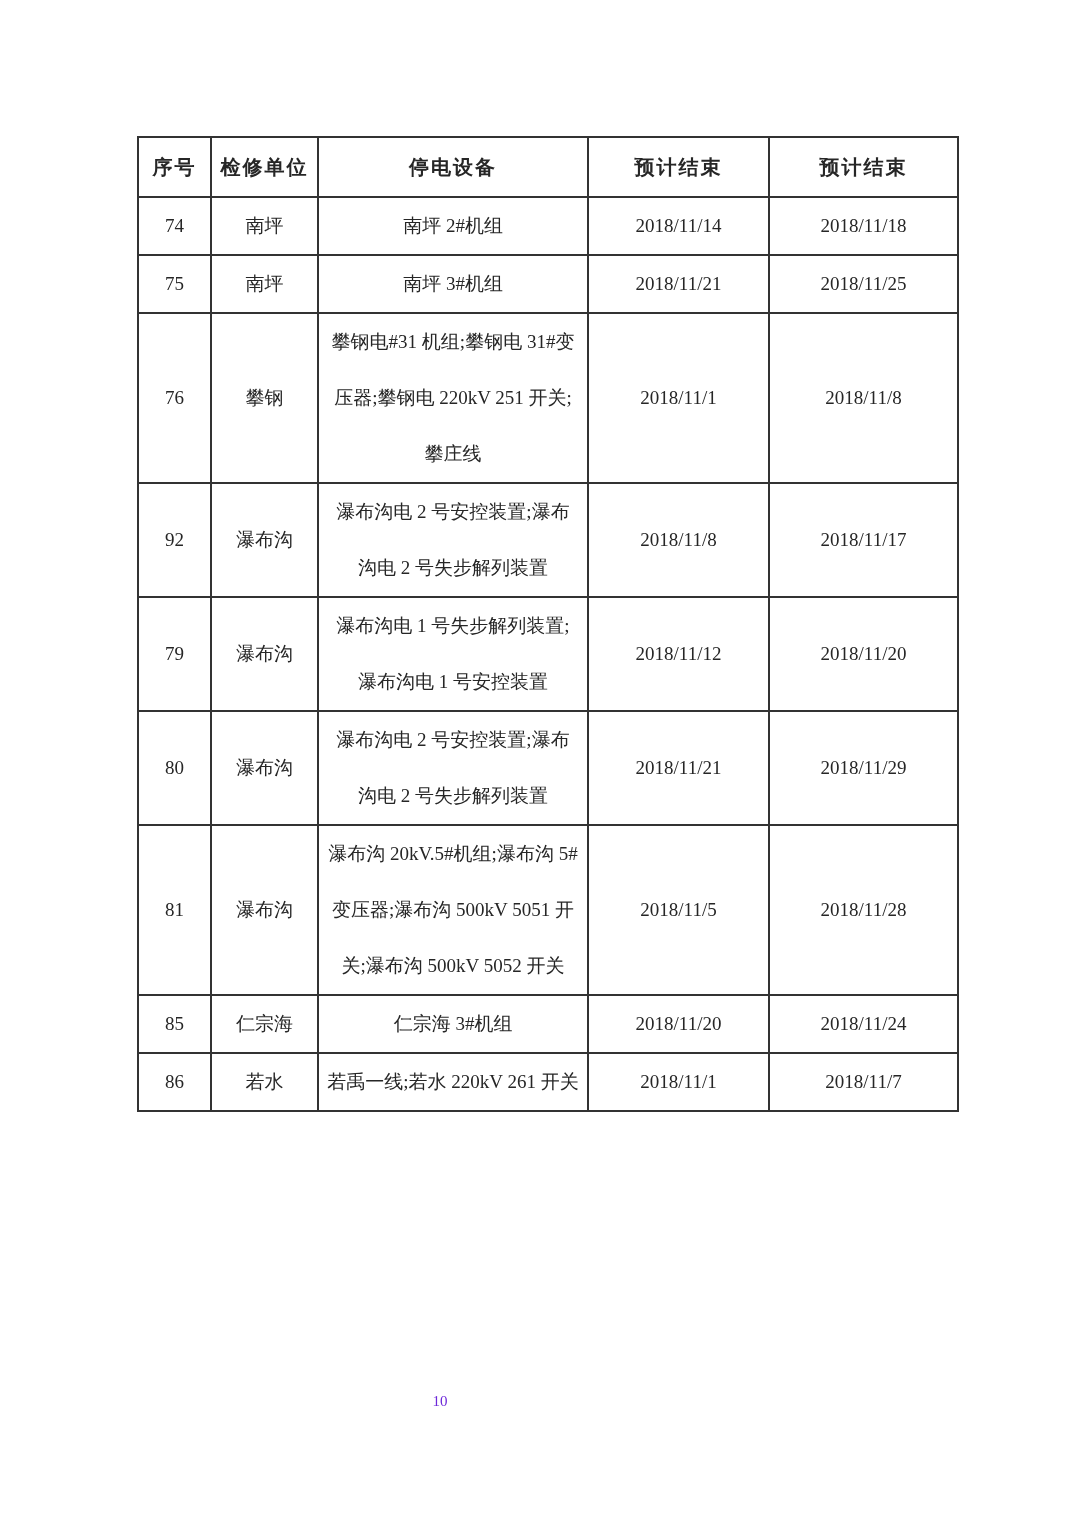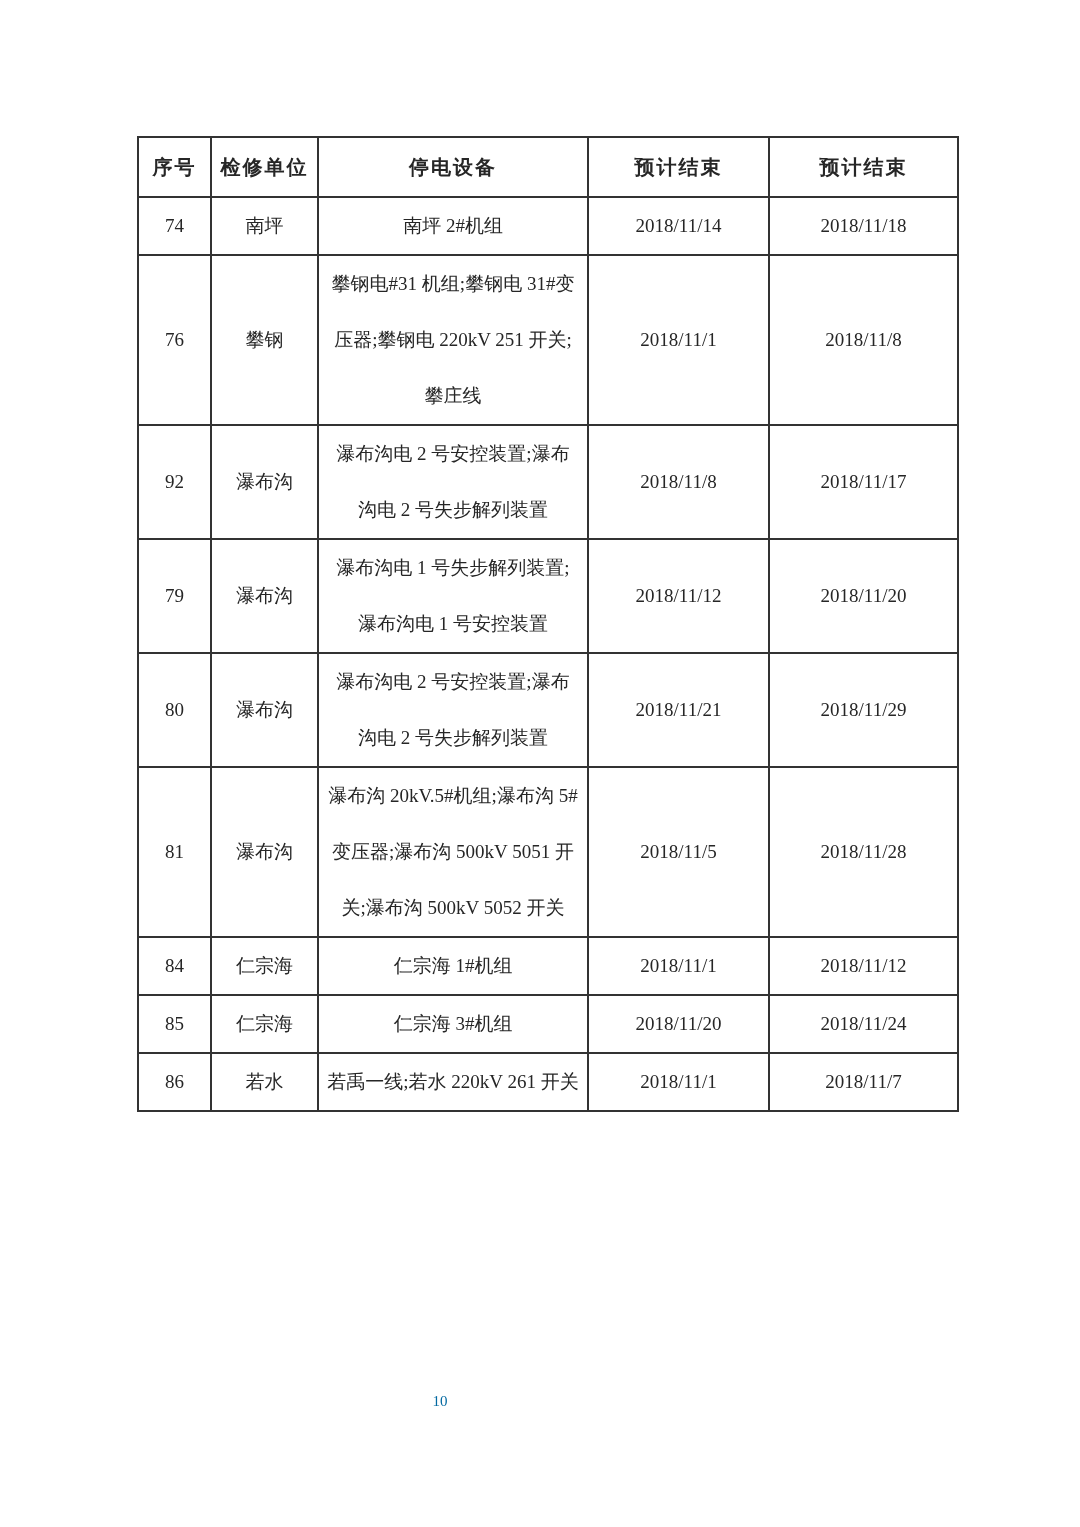--- a/index.html
+++ b/index.html
@@ -56,21 +56,21 @@
   .outage-table td.col-end {
     font-family: "Liberation Serif", "DejaVu Serif", serif;
   }
   .page-number {
     position: absolute;
     left: 0;
     top: 1393px;
     width: 880px;
     text-align: center;
     font-size: 15px;
-    color: #0369a1;
+    color: #6d28d9;
   }
 </style>
 </head>
 <body>
 
 <div class="page">
 
   <table class="outage-table">
     <colgroup>
       <col style="width:73px">
@@ -88,20 +88,27 @@
           <th class="col-end">预计结束</th>
         </tr>
     </thead>
     <tbody id="table-body">
         <tr>
           <td class="col-no">74</td>
           <td class="col-unit">南坪</td>
           <td class="col-equipment">南坪 2#机组</td>
           <td class="col-start">2018/11/14</td>
           <td class="col-end">2018/11/18</td>
+        </tr>
+        <tr>
+          <td class="col-no">75</td>
+          <td class="col-unit">南坪</td>
+          <td class="col-equipment">南坪 3#机组</td>
+          <td class="col-start">2018/11/21</td>
+          <td class="col-end">2018/11/25</td>
         </tr>
         <tr>
           <td class="col-no">76</td>
           <td class="col-unit">攀钢</td>
           <td class="col-equipment">攀钢电#31 机组;攀钢电 31#变压器;攀钢电 220kV 251 开关;攀庄线</td>
           <td class="col-start">2018/11/1</td>
           <td class="col-end">2018/11/8</td>
         </tr>
         <tr>
           <td class="col-no">92</td>
@@ -125,27 +132,20 @@
           <td class="col-end">2018/11/29</td>
         </tr>
         <tr>
           <td class="col-no">81</td>
           <td class="col-unit">瀑布沟</td>
           <td class="col-equipment">瀑布沟 20kV.5#机组;瀑布沟 5#变压器;瀑布沟 500kV 5051 开关;瀑布沟 500kV 5052 开关</td>
           <td class="col-start">2018/11/5</td>
           <td class="col-end">2018/11/28</td>
         </tr>
         <tr>
-          <td class="col-no">84</td>
-          <td class="col-unit">仁宗海</td>
-          <td class="col-equipment">仁宗海 1#机组</td>
-          <td class="col-start">2018/11/1</td>
-          <td class="col-end">2018/11/12</td>
-        </tr>
-        <tr>
           <td class="col-no">85</td>
           <td class="col-unit">仁宗海</td>
           <td class="col-equipment">仁宗海 3#机组</td>
           <td class="col-start">2018/11/20</td>
           <td class="col-end">2018/11/24</td>
         </tr>
         <tr>
           <td class="col-no">86</td>
           <td class="col-unit">若水</td>
           <td class="col-equipment">若禹一线;若水 220kV 261 开关</td>

